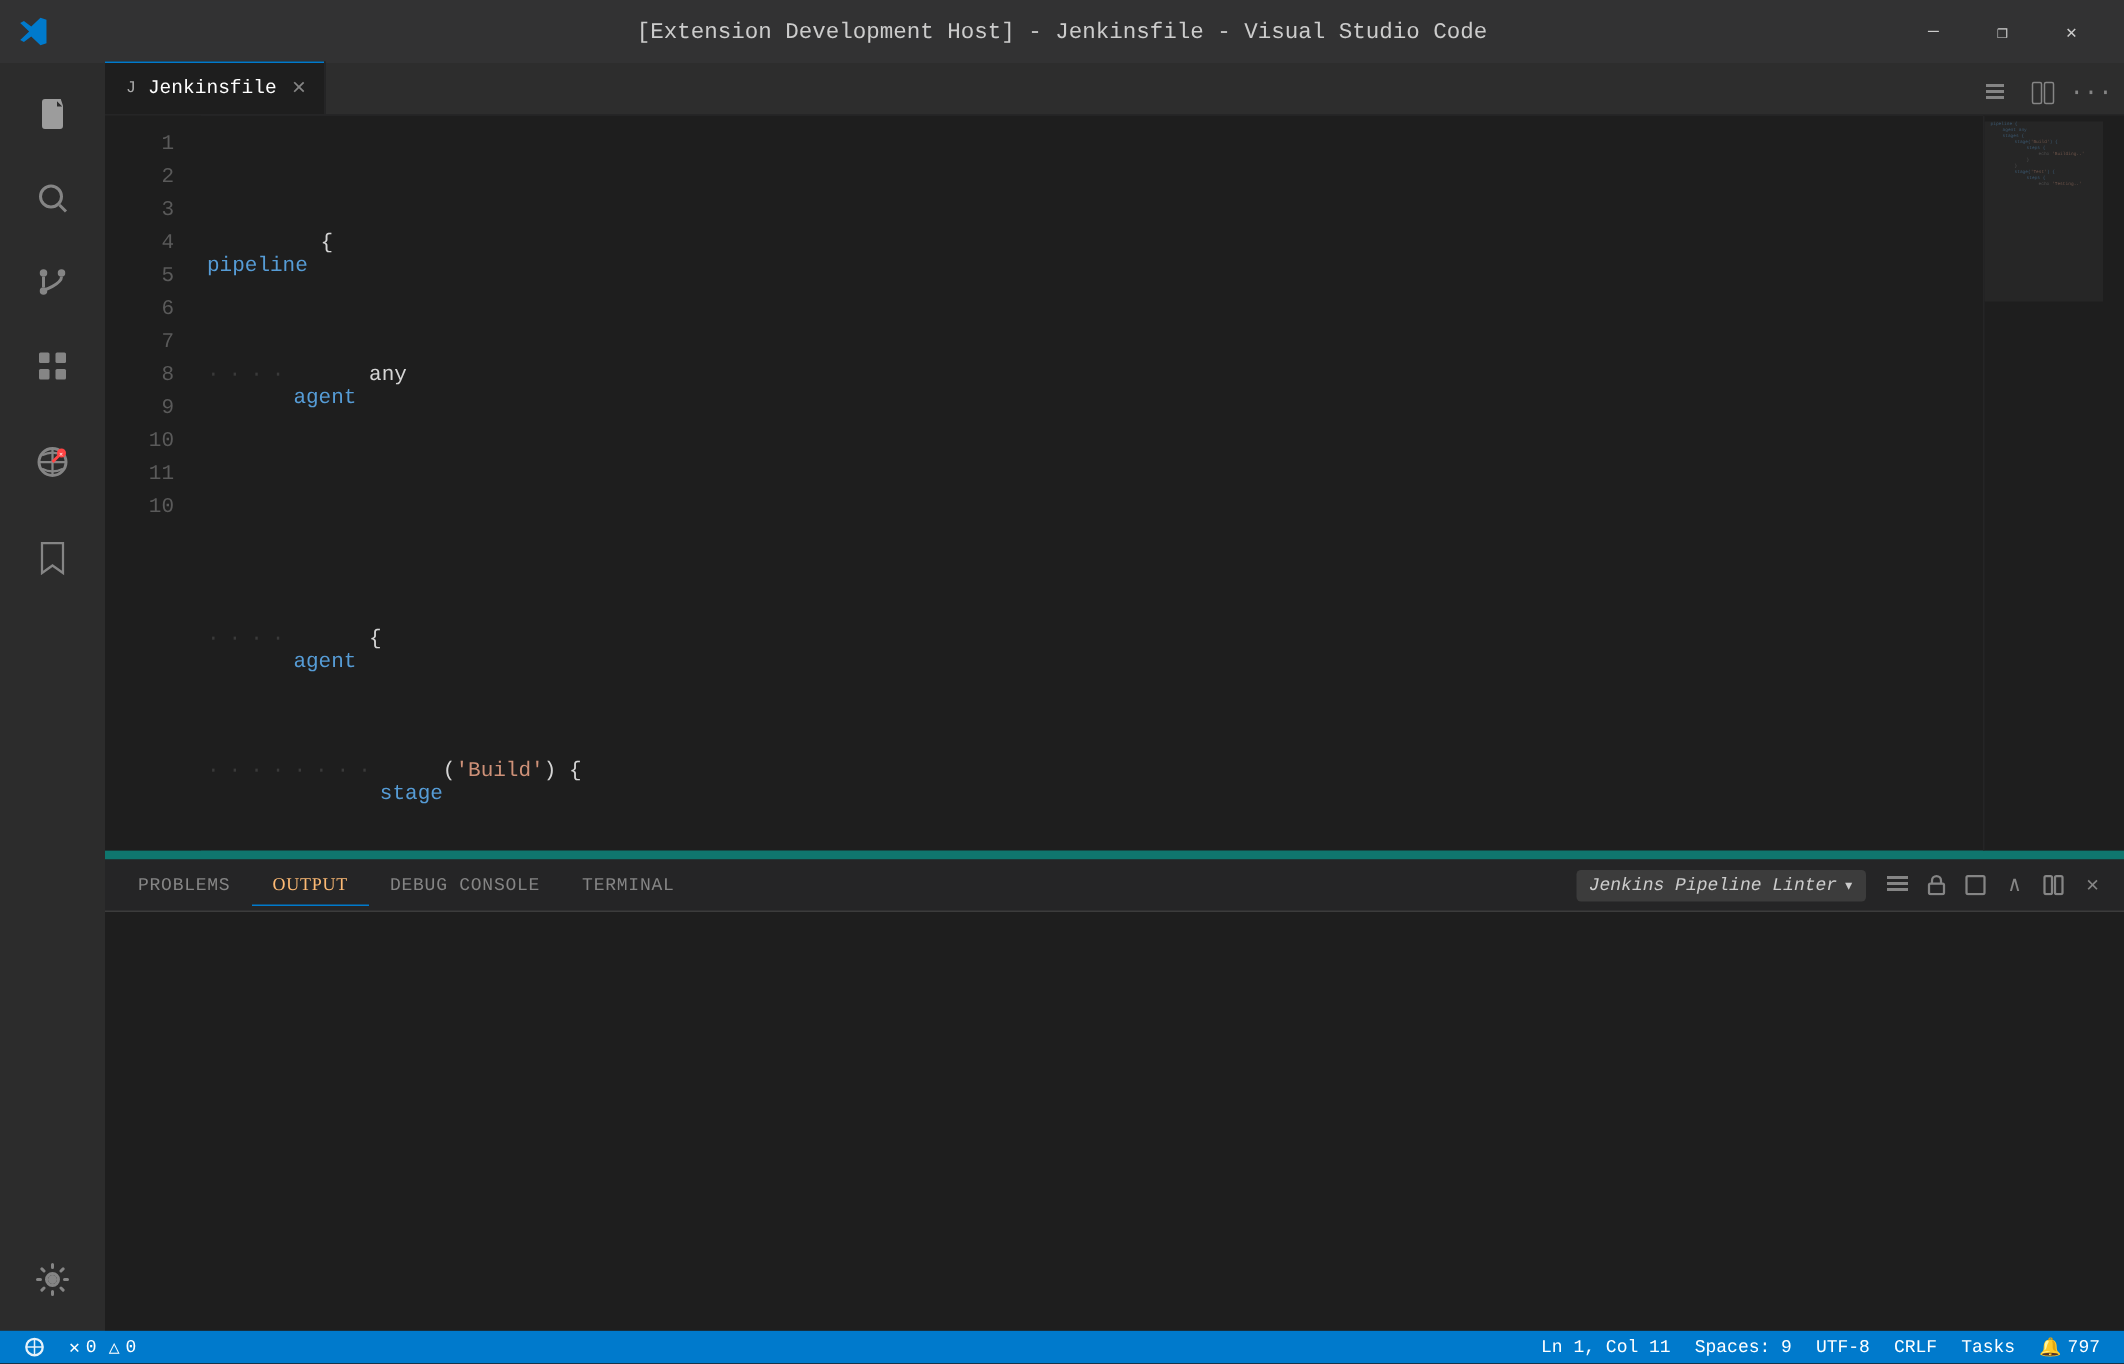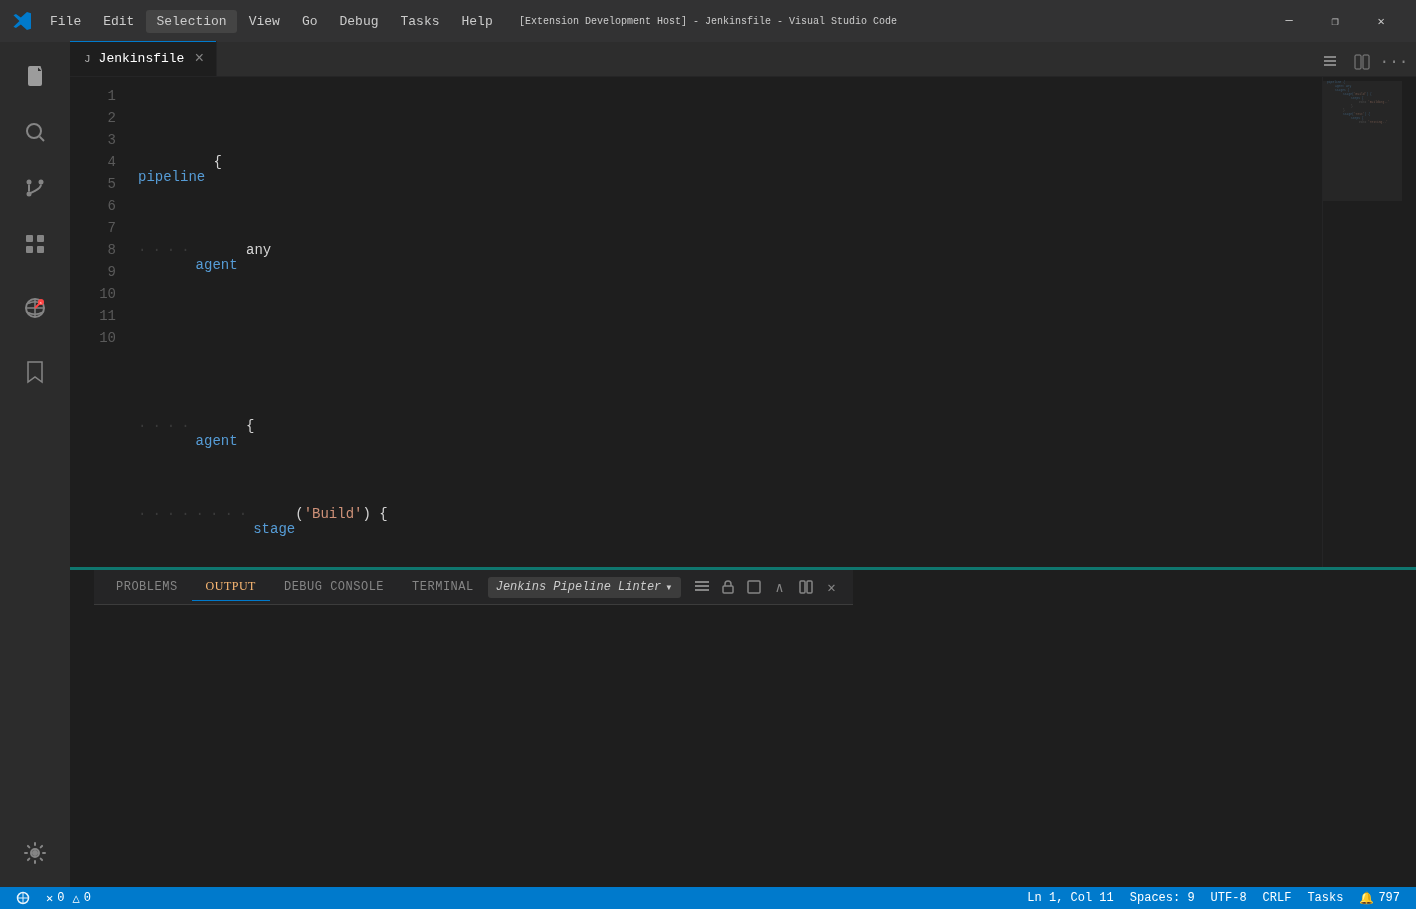--- a/index.html
+++ b/index.html
@@ -39,21 +39,21 @@
       cursor: pointer;
       border-radius: 3px;
     }
     #titlebar .menu-item.active {
       background: #444;
     }
     #titlebar .title-center {
       position: absolute;
       left: 50%;
       transform: translateX(-50%);
-      font-size: 10px;
+      font-size: 15px;
       color: #cccccc;
     }
     #titlebar .window-controls {
       margin-left: auto;
       display: flex;
       gap: 0;
     }
     #titlebar .window-btn {
       width: 46px;
       height: 42px;
@@ -216,24 +216,23 @@
       left: 0;
       right: 0;
       height: 120px;
       background: rgba(121, 121, 121, 0.1);
     }
 
     
     #panel {
       height: 320px;
       background: #1e1e1e;
-      border-top: 3px solid #0f766e;
-      display: flex;
-      flex-direction: row;
-      padding-left: 24px;
+      border-top: 6px solid #0f766e;
+      display: flex;
+      flex-direction: column;
     }
     #panel-tabs {
       height: 35px;
       background: #252526;
       display: flex;
       align-items: center;
       padding: 0 8px;
       border-bottom: 1px solid #3c3c3c;
     }
     .panel-tab {
@@ -324,30 +323,20 @@
 <body>
 
 <div id="titlebar">
 
   <div class="vscode-logo">
     <svg width="20" height="20" viewBox="0 0 100 100">
       <path fill="#007ACC" d="M74.9 4.5L44.1 33.1 19.7 14.6 7.4 21.3l29.7 28.7L7.4 78.7l12.3 6.7 24.4-18.5 30.8 28.6L95 89l-0.1-78z"></path>
     </svg>
   </div>
 
-  <div class="menu-items">
-    <div class="menu-item">File</div>
-    <div class="menu-item">Edit</div>
-    <div class="menu-item active">Selection</div>
-    <div class="menu-item">View</div>
-    <div class="menu-item">Go</div>
-    <div class="menu-item">Debug</div>
-    <div class="menu-item">Tasks</div>
-    <div class="menu-item">Help</div>
-  </div>
 
   <div class="title-center">[Extension Development Host] - Jenkinsfile - Visual Studio Code</div>
 
   <div class="window-controls">
     <div class="window-btn">—</div>
     <div class="window-btn">❐</div>
     <div class="window-btn close">✕</div>
   </div>
 </div>
 

